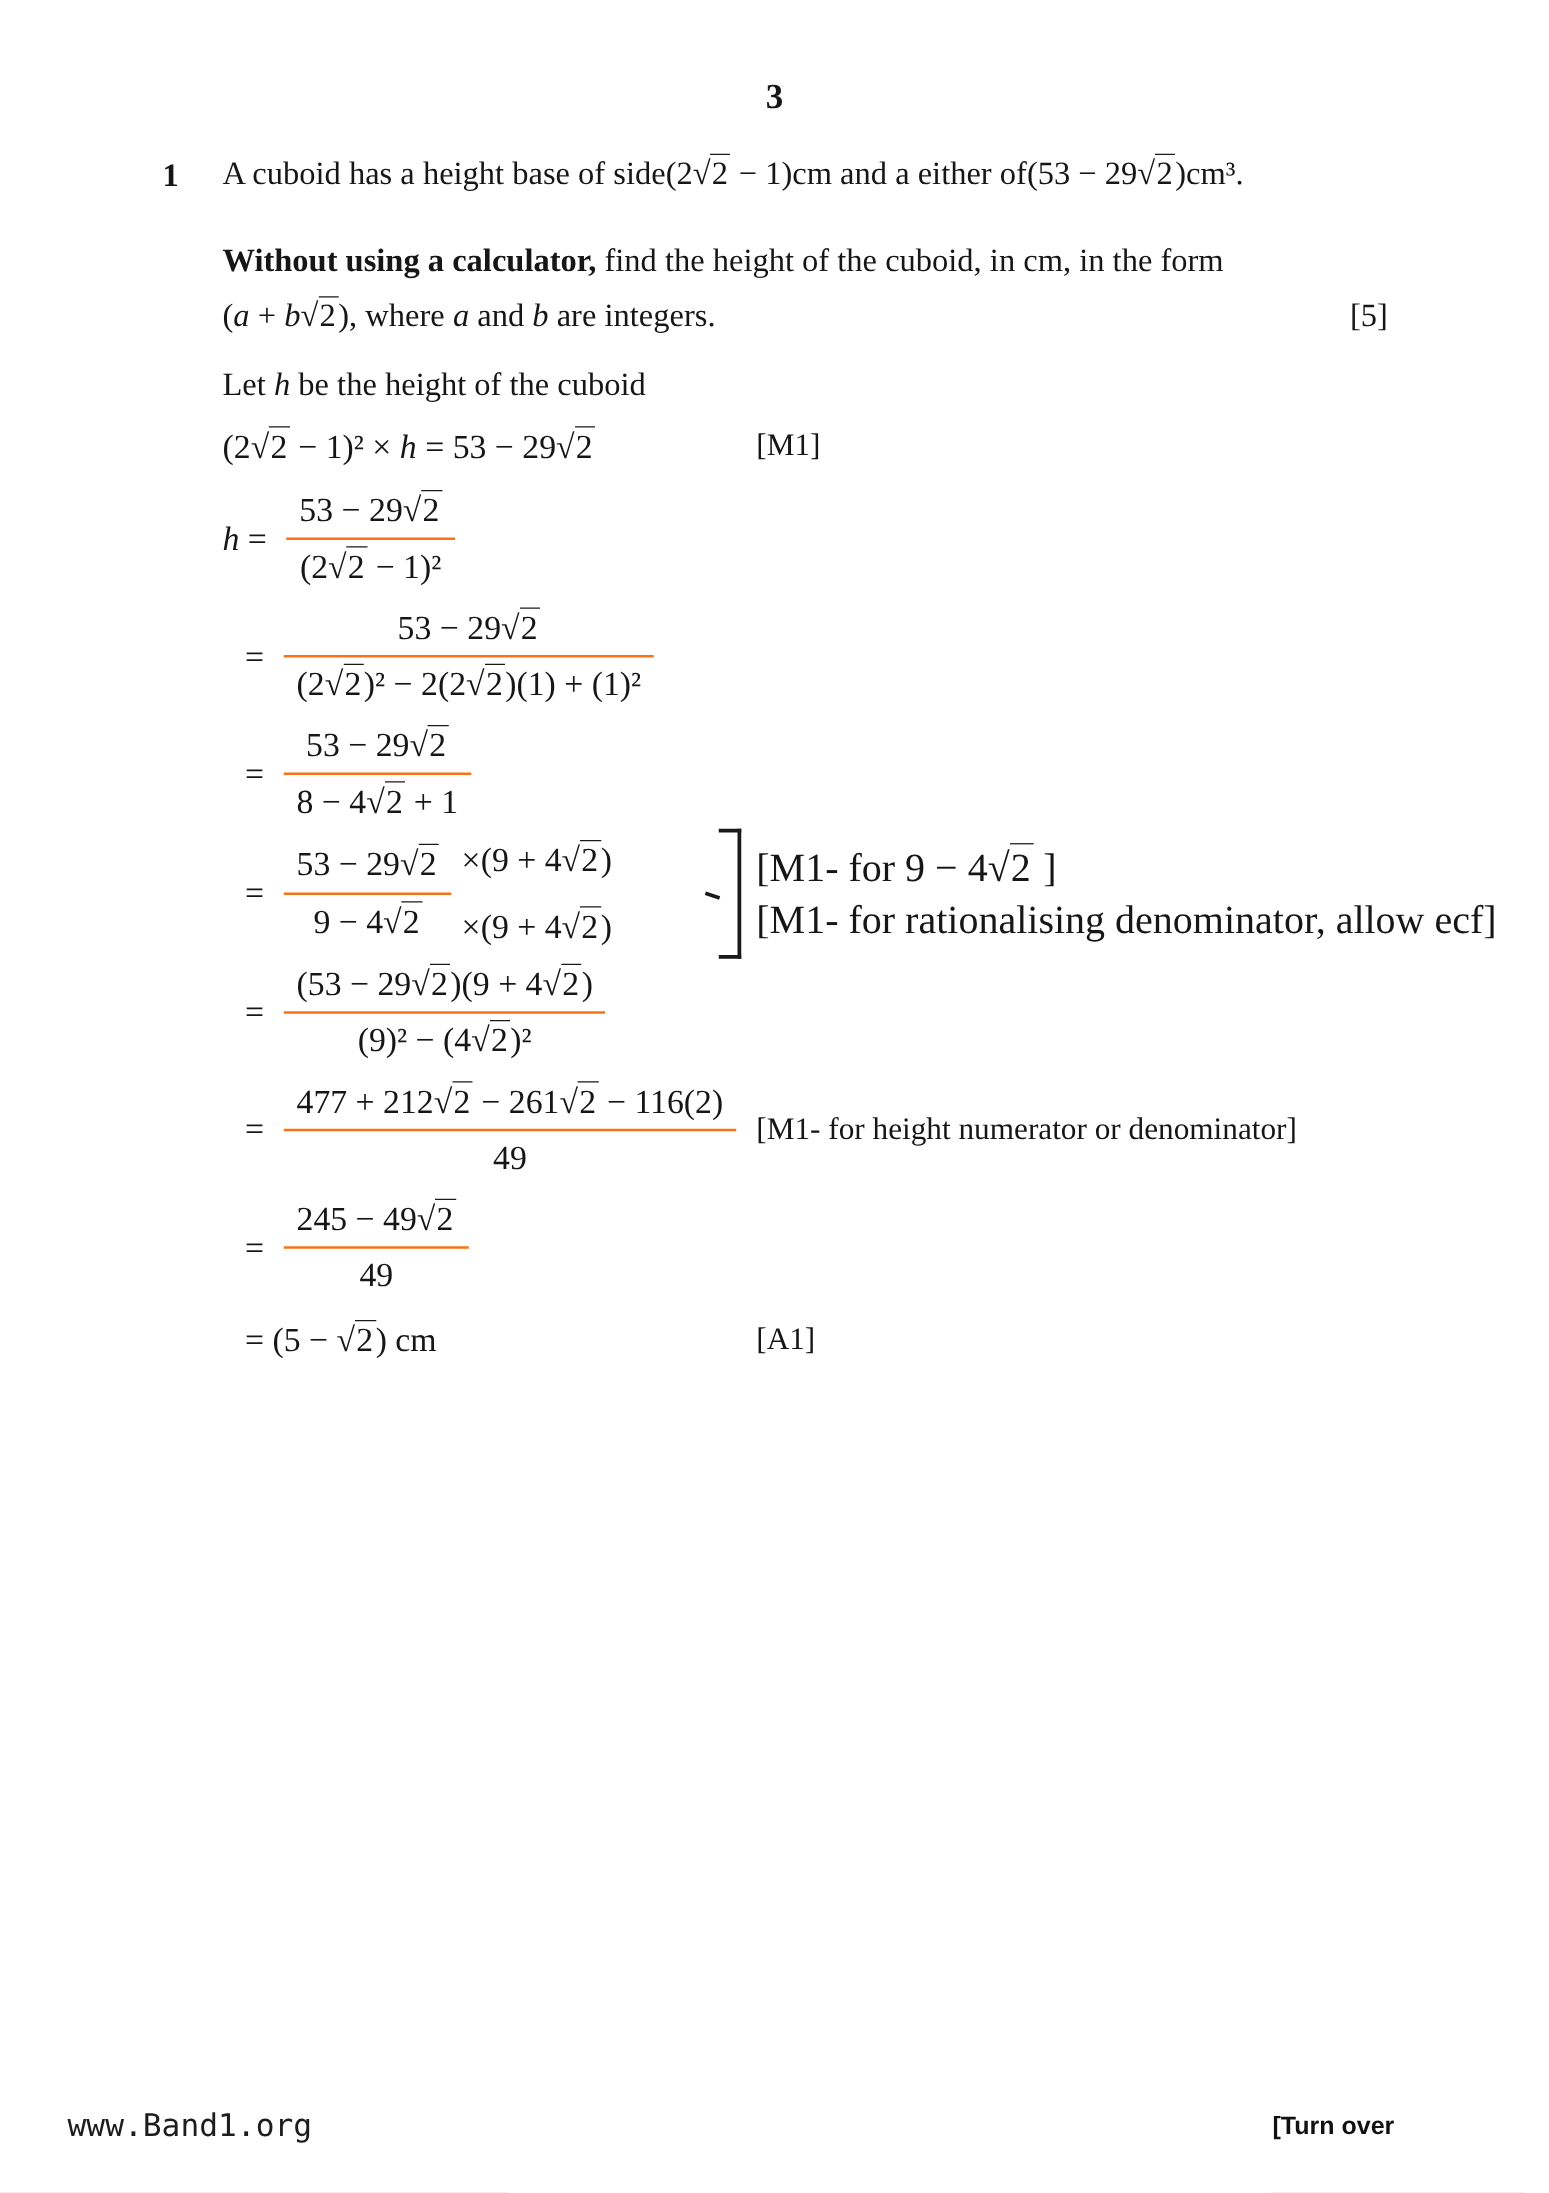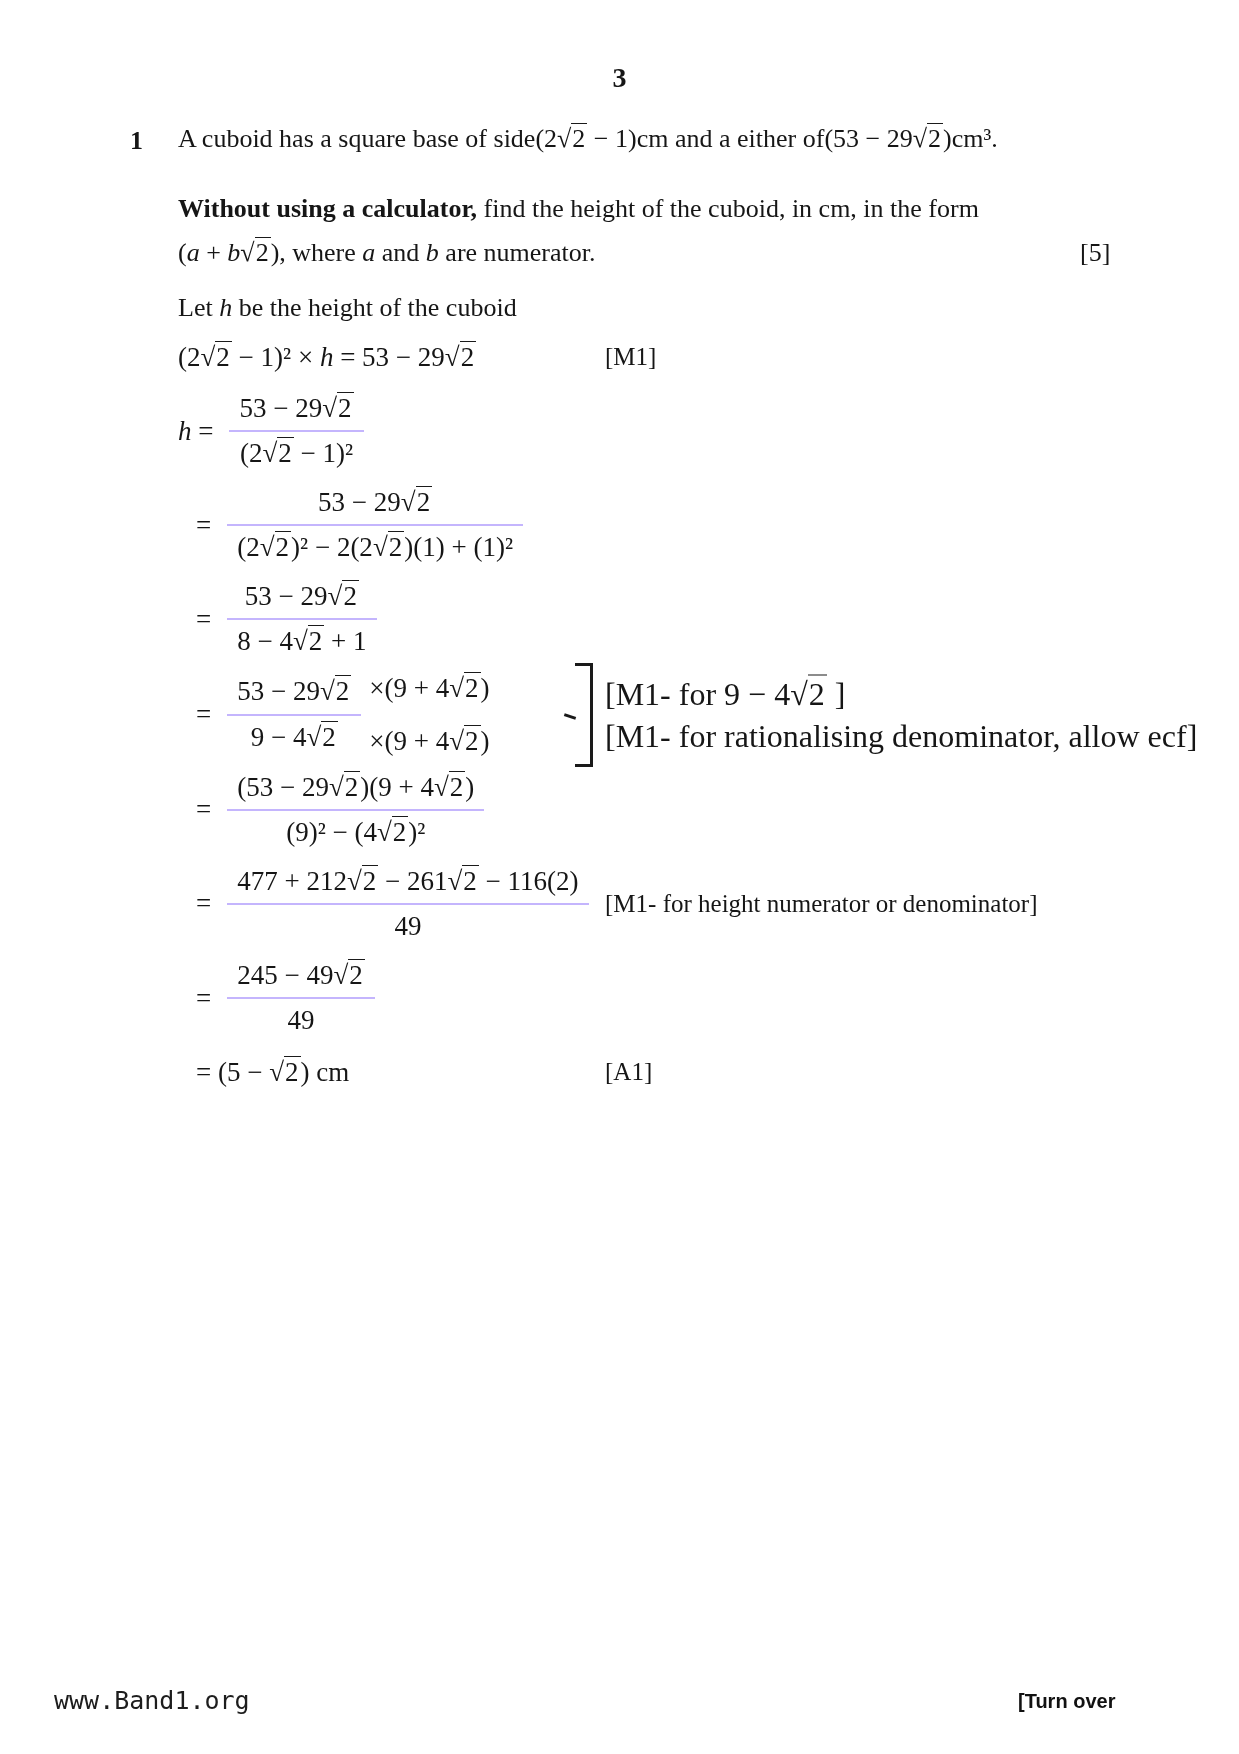--- a/index.html
+++ b/index.html
@@ -36,21 +36,21 @@
   .ol { border-top:1.8px solid #1a1a1a; padding:0 2px 0 1px; }
   i { font-style:italic; }
 
   
   .solution { position:absolute; left:178px; top:292px; font-size:27px; }
   .intro { font-size:26px; line-height:32px; }
   .eq { display:flex; align-items:center; position:relative; margin-top:12px; min-height:42px; }
   .eq .lhs { margin-right:16px; margin-left:18px; }
   .eq .lhs0 { margin-right:16px; }
   .frac { display:inline-block; text-align:center; vertical-align:middle; }
-  .frac .nm { display:block; padding:1px 10px 4px; border-bottom:2px solid #c4b5fd; line-height:1.3; }
+  .frac .nm { display:block; padding:1px 10px 4px; border-bottom:2px solid #f97316; line-height:1.3; }
   .frac .dn { display:block; padding:4px 10px 1px; line-height:1.3; }
   .mk {
     position:absolute; left:427px; top:50%; transform:translateY(-50%);
     font-size:25px; white-space:nowrap;
   }
   .mulcol { display:flex; flex-direction:column; gap:22px; margin-left:8px; }
   .brk {
     position:absolute; left:397px; top:50%; transform:translateY(-50%);
     width:15px; height:98px;
     border-top:3px solid #1a1a1a;
@@ -84,31 +84,31 @@
 <body>
 
 <div class="page">
 
   <div class="pagenum">3</div>
 
   <div class="question">
     <div class="qnum">1</div>
     <div class="qbody">
       <div class="qline1">
-        <span>A cuboid has a square base of side </span>
+        <span>A cuboid has a height base of side </span>
         <span class="mt">(2<span class="rad">√<span class="ol">2</span></span> − 1)</span>
         <span> cm and a either of </span>
         <span class="mt">(53 − 29<span class="rad">√<span class="ol">2</span></span>)</span>
         <span> cm³.</span>
       </div>
       <div class="qprompt">
         <b>Without using a calculator,</b><span> find the height of the cuboid, in cm, in the form</span>
       </div>
       <div class="qform">
-        <span class="mt">(<i>a</i> + <i>b</i><span class="rad">√<span class="ol">2</span></span>)</span><span>, where </span><span class="var">a</span><span> and </span><span class="var">b</span><span> are numerator.</span>
+        <span class="mt">(<i>a</i> + <i>b</i><span class="rad">√<span class="ol">2</span></span>)</span><span>, where </span><span class="var">a</span><span> and </span><span class="var">b</span><span> are integers.</span>
       </div>
     </div>
   </div>
 
   <div class="marks5">[5]</div>
 
   <div class="solution">
 
     <div class="intro">
       <span>Let </span><span class="var">h</span><span> be the height of the cuboid</span>

